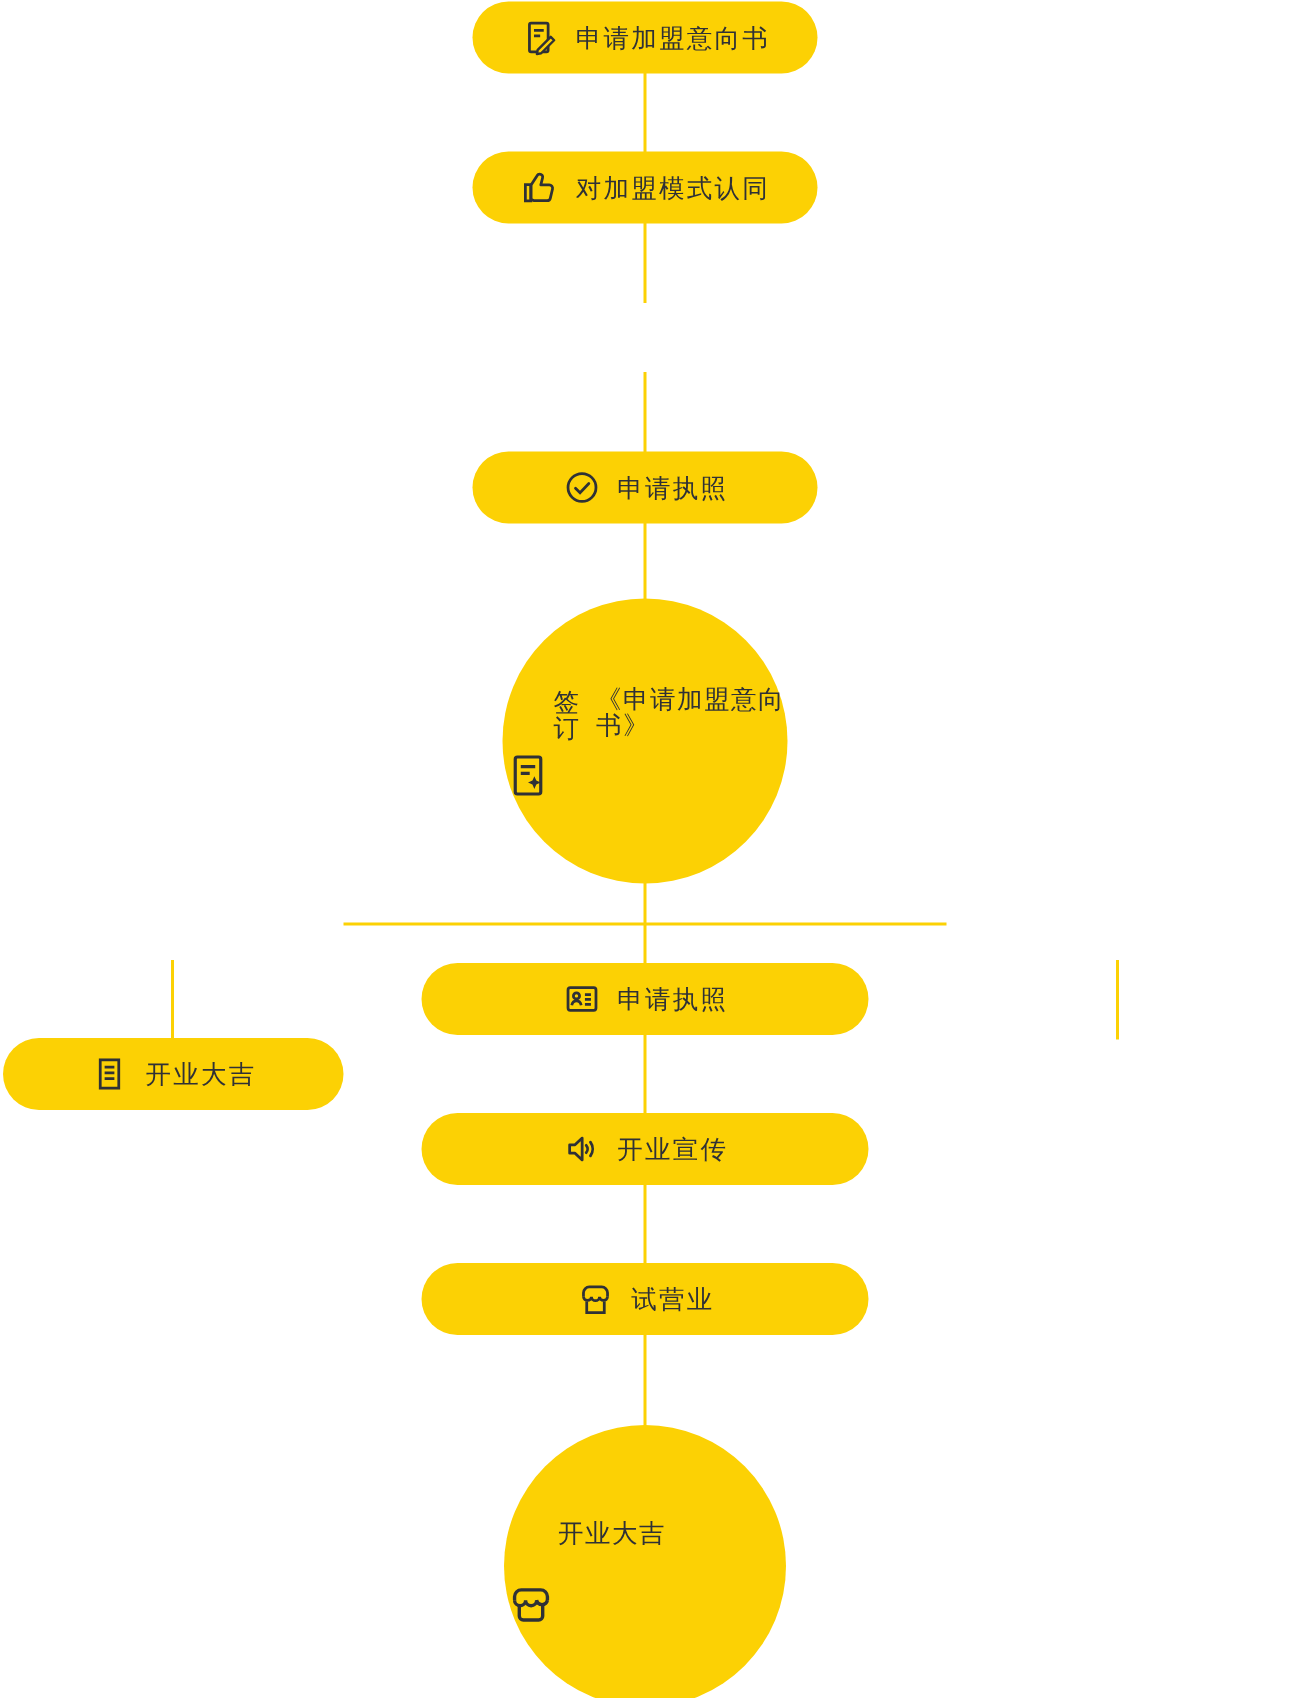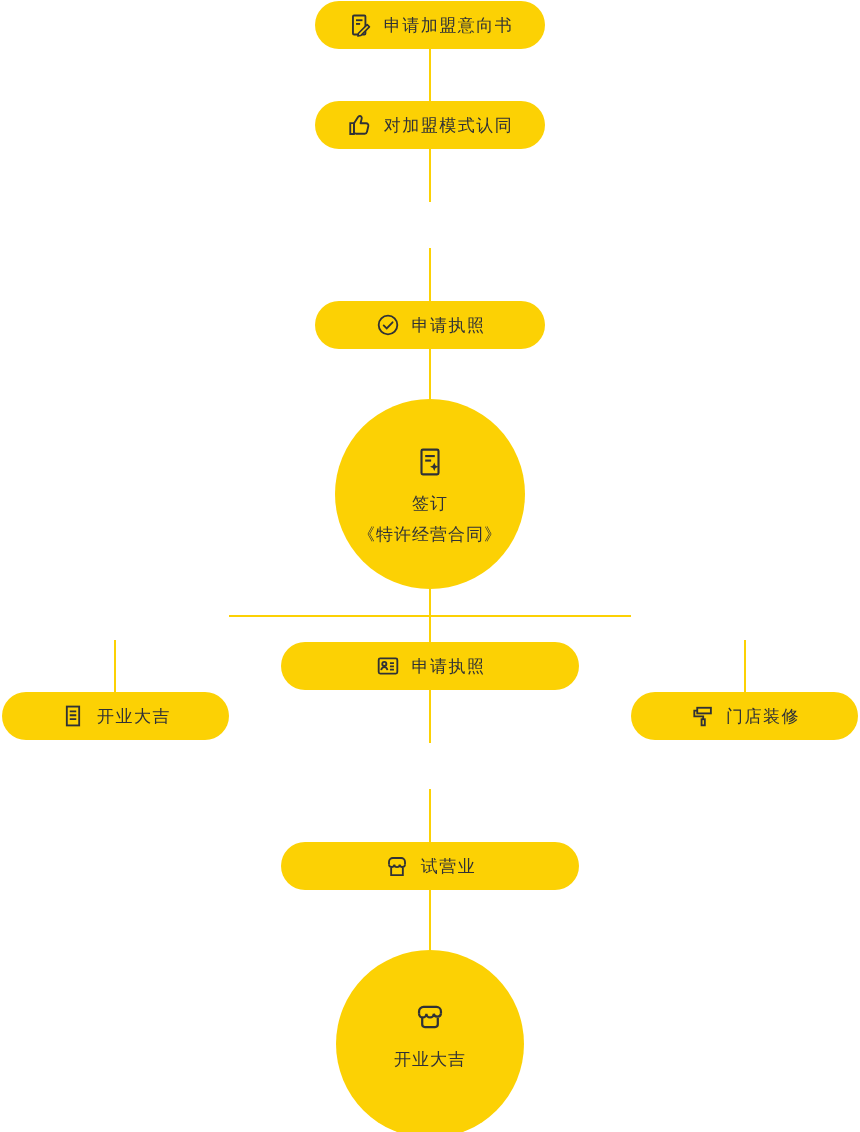--- a/index.html
+++ b/index.html
@@ -5,21 +5,21 @@
   html,body{margin:0;padding:0;background:#fff;}
   body{width:860px;height:1132px;overflow:hidden;font-family:"DejaVu Sans","Liberation Sans",sans-serif;}
   .stage{position:relative;width:860px;height:1132px;background:var(--bg,#fff);}
   .pill{
     position:absolute;height:48px;border-radius:24px;background:var(--yellow);
     display:flex;align-items:center;justify-content:center;gap:11px;
     color:var(--ink);font-size:17px;font-weight:500;letter-spacing:1.5px;white-space:nowrap;
   }
   .circle{
     position:absolute;border-radius:50%;background:var(--yellow);
-    display:flex;flex-direction:column;align-items:center;box-sizing:border-box;
+    display:flex;flex-direction:row;box-sizing:border-box;
     color:var(--ink);font-weight:500;
   }
   .clabel{font-size:17px;letter-spacing:1px;line-height:1;}
   .vline{position:absolute;width:2px;background:var(--yellow);}
   .hline{position:absolute;height:2px;background:var(--yellow);}
   .icon{display:flex;align-items:center;justify-content:center;color:var(--ink);}
   .icon svg{display:block;}
 </style>
 </head>
 <body>
@@ -74,58 +74,58 @@
   <div class="circle" style="left:335px;top:399px;width:190px;height:190px;padding-top:46px">
     <span class="icon">
       <svg width="34" height="34" viewBox="0 0 24 24" fill="none" stroke="currentColor" stroke-width="1.5">
         <rect x="6" y="3.3" width="12" height="17.4" rx="1"></rect>
         <path d="M8.6 7.8h6.8"></path>
           <path d="M8.6 11h4.2"></path>
         <path d="M15 12.3l.9 2.1 2.1.9-2.1.9-.9 2.1-.9-2.1-2.1-.9 2.1-.9z" fill="currentColor" stroke="none"></path>
       </svg>
     </span>
     <div class="clabel" style="margin-top:16px">签订</div>
-    <div class="clabel" style="margin-top:14px">《特许经营合同》</div>
+    <div class="clabel" style="margin-top:14px">《申请加盟意向书》</div>
   </div>
 
 
   <div class="pill" style="left:2px;top:692px;width:227px">
     <span class="icon">
       <svg width="26" height="26" viewBox="0 0 24 24" fill="none" stroke="currentColor" stroke-width="1.7">
         <rect x="6.3" y="3.3" width="11.4" height="17.4"></rect>
         <path d="M9 7.7h6M9 11.3h6M9 14.9h6"></path>
       </svg>
     </span>
     <span class="label">开业大吉</span>
   </div>
 
 
-  <div class="pill" style="left:631px;top:692px;width:227px">
-    <span class="icon">
-      <svg width="26" height="26" viewBox="0 0 24 24" fill="none" stroke="currentColor" stroke-width="1.7">
-        <rect x="7.6" y="4.4" width="12.6" height="5.2"></rect>
-        <path d="M7.6 7H4.9v5.4h8.2V15"></path>
-        <rect x="11.6" y="15" width="3" height="5.6"></rect>
-      </svg>
-    </span>
-    <span class="label">门店装修</span>
-  </div>
 
   <div class="pill" style="left:281px;top:642px;width:298px">
     <span class="icon">
       <svg width="26" height="26" viewBox="0 0 24 24" fill="none" stroke="currentColor" stroke-width="1.7">
         <rect x="3.4" y="5" width="17.2" height="14" rx="1.4"></rect>
         <circle cx="8.6" cy="10.1" r="1.9"></circle>
         <path d="M5.7 15.8c.4-1.8 1.5-2.7 2.9-2.7s2.5.9 2.9 2.7"></path>
         <path d="M13.8 9.3h3.7M13.8 12.3h3.7M13.8 15.3h3.7"></path>
       </svg>
     </span>
     <span class="label">申请执照</span>
   </div>
 
+  <div class="pill" style="left:281px;top:742px;width:298px">
+    <span class="icon">
+      <svg width="26" height="26" viewBox="0 0 24 24" fill="none" stroke="currentColor" stroke-width="1.7">
+        <path d="M4.4 9.4v5.2h3.3l4.4 4.1V5.3L7.7 9.4z" stroke-linejoin="round"></path>
+        <path d="M14.6 9.7a3.6 3.6 0 0 1 0 4.6" stroke-linecap="round"></path>
+        <path d="M17.2 7.8a7.2 7.2 0 0 1 0 8.4" stroke-linecap="round"></path>
+      </svg>
+    </span>
+    <span class="label">开业宣传</span>
+  </div>
 
   <div class="pill" style="left:281px;top:842px;width:298px">
     <span class="icon">
       <svg width="26" height="26" viewBox="0 0 24 24" fill="none" stroke="currentColor" stroke-width="1.7">
         <path d="M4.6 10.6V8.2a3.6 3.6 0 0 1 3.6-3.6h7.6a3.6 3.6 0 0 1 3.6 3.6v2.4"></path>
         <path d="M4.6 10.6a2.47 2.47 0 0 0 4.93 0 2.47 2.47 0 0 0 4.94 0 2.47 2.47 0 0 0 4.93 0"></path>
         <path d="M6.6 13.6v6.8h10.8v-6.8"></path>
       </svg>
     </span>
     <span class="label">试营业</span>

